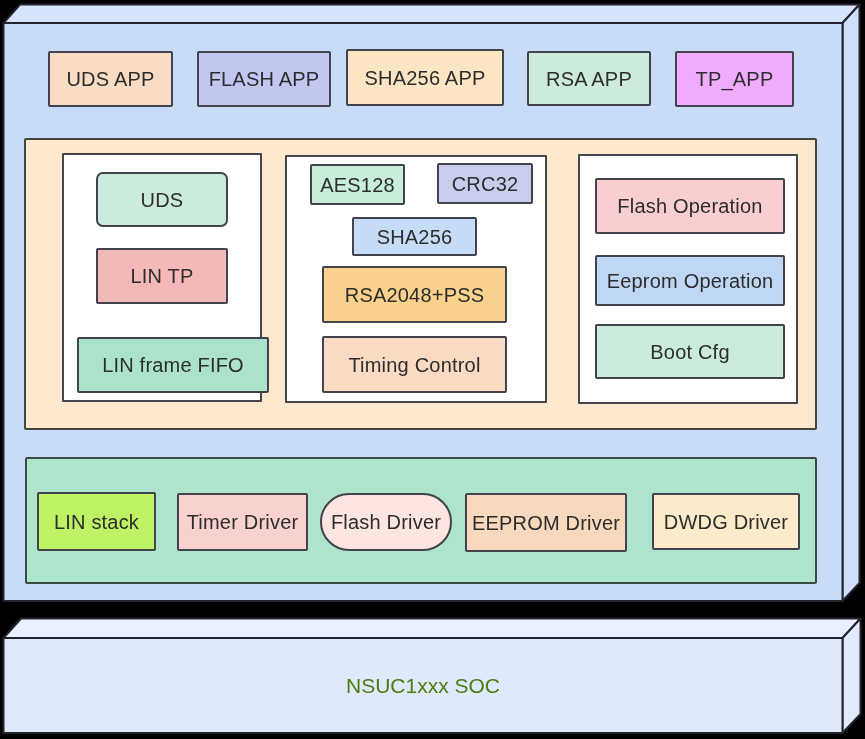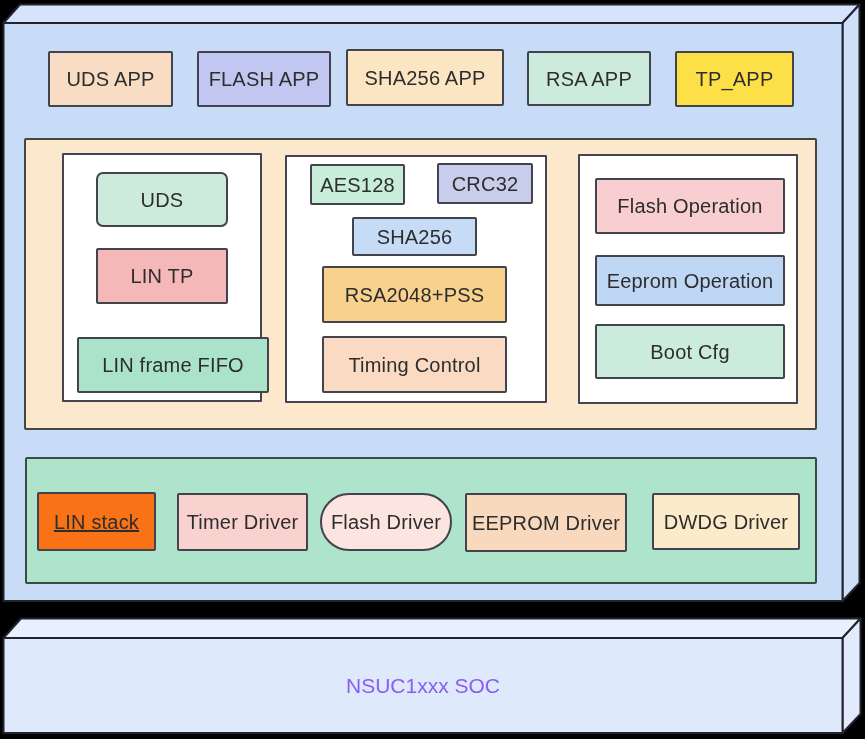--- a/index.html
+++ b/index.html
@@ -25,21 +25,21 @@
     box-sizing:border-box;
   }
   .group{
     position:absolute;z-index:1;
     background:#fff;border:2px solid #454550;border-radius:1px;
     box-sizing:border-box;
   }
   .soc-label{
     position:absolute;z-index:2;
     display:flex;align-items:center;justify-content:center;
-    font-size:21px;color:#8b5cf6;
+    font-size:21px;color:#4d7c0f;
   }
   
   .a0{left:48px;top:51px;width:125px;height:56px;}
   .a1{left:197px;top:51px;width:134px;height:56px;}
   .a2{left:346px;top:49px;width:158px;height:57px;}
   .a3{left:527px;top:51px;width:124px;height:55px;}
   .a4{left:675px;top:51px;width:119px;height:56px;}
   
   .mw-panel{left:24px;top:138px;width:793px;height:292px;}
   .g-diag{left:62px;top:153px;width:200px;height:249px;}
@@ -86,21 +86,21 @@
       <polygon points="3.5,638 21,618.5 860.5,618.5 842.5,638" stroke="#23232f" fill="#e8effd"></polygon>
       <polygon points="842.5,638 860.5,618.5 860.5,714 842.5,733" stroke="#23232f" fill="#e2ebfc"></polygon>
       <rect x="3.5" y="638" width="839" height="95" stroke="#23232f" fill="#dfe9fc"></rect>
     </g>
   </svg>
 
   <div class="chip a0" style="background: rgb(248, 220, 196);">UDS APP</div>
   <div class="chip a1" style="background: rgb(194, 199, 242);">FLASH APP</div>
   <div class="chip a2" style="background: rgb(251, 229, 195);">SHA256 APP</div>
   <div class="chip a3" style="background: rgb(205, 235, 220);">RSA APP</div>
-  <div class="chip a4" style="background: #fde047;">TP_APP</div>
+  <div class="chip a4" style="background: #f0abfc;">TP_APP</div>
 
   <div class="panel mw-panel" style="background: rgb(252, 233, 205);"></div>
 
   <div class="group g-diag"></div>
   <div class="chip m0" style="background: rgb(205, 235, 220); border-radius: 7px;">UDS</div>
   <div class="chip m1" style="background: rgb(245, 184, 184);">LIN TP</div>
   <div class="chip m2" style="background: rgb(170, 226, 202);">LIN frame FIFO</div>
 
   <div class="group g-crypto"></div>
   <div class="chip c0" style="background: rgb(200, 238, 218);">AES128</div>
@@ -108,21 +108,21 @@
   <div class="chip c2" style="background: rgb(197, 219, 246);">SHA256</div>
   <div class="chip c3" style="background: rgb(248, 209, 140);">RSA2048+PSS</div>
   <div class="chip c4" style="background: rgb(251, 218, 195);">Timing Control</div>
 
   <div class="group g-mem"></div>
   <div class="chip r0" style="background: rgb(249, 206, 209);">Flash Operation</div>
   <div class="chip r1" style="background: rgb(191, 214, 244);">Eeprom Operation</div>
   <div class="chip r2" style="background: rgb(203, 236, 220);">Boot Cfg</div>
 
   <div class="panel drv-panel" style="background: rgb(174, 227, 204);"></div>
-  <div class="chip d0" style="background: #f97316; text-decoration: underline;">LIN stack</div>
+  <div class="chip d0" style="background: #bef264;">LIN stack</div>
   <div class="chip d1" style="background: rgb(249, 210, 207);">Timer Driver</div>
   <div class="chip d2" style="background: rgb(252, 228, 224); border-radius: 29px;">Flash Driver</div>
   <div class="chip d3" style="background: rgb(248, 217, 189);">EEPROM Driver</div>
   <div class="chip d4" style="background: rgb(252, 235, 202);">DWDG Driver</div>
 
   <div class="soc-label">NSUC1xxx SOC</div>
 
 </div>
 
 </body></html>

